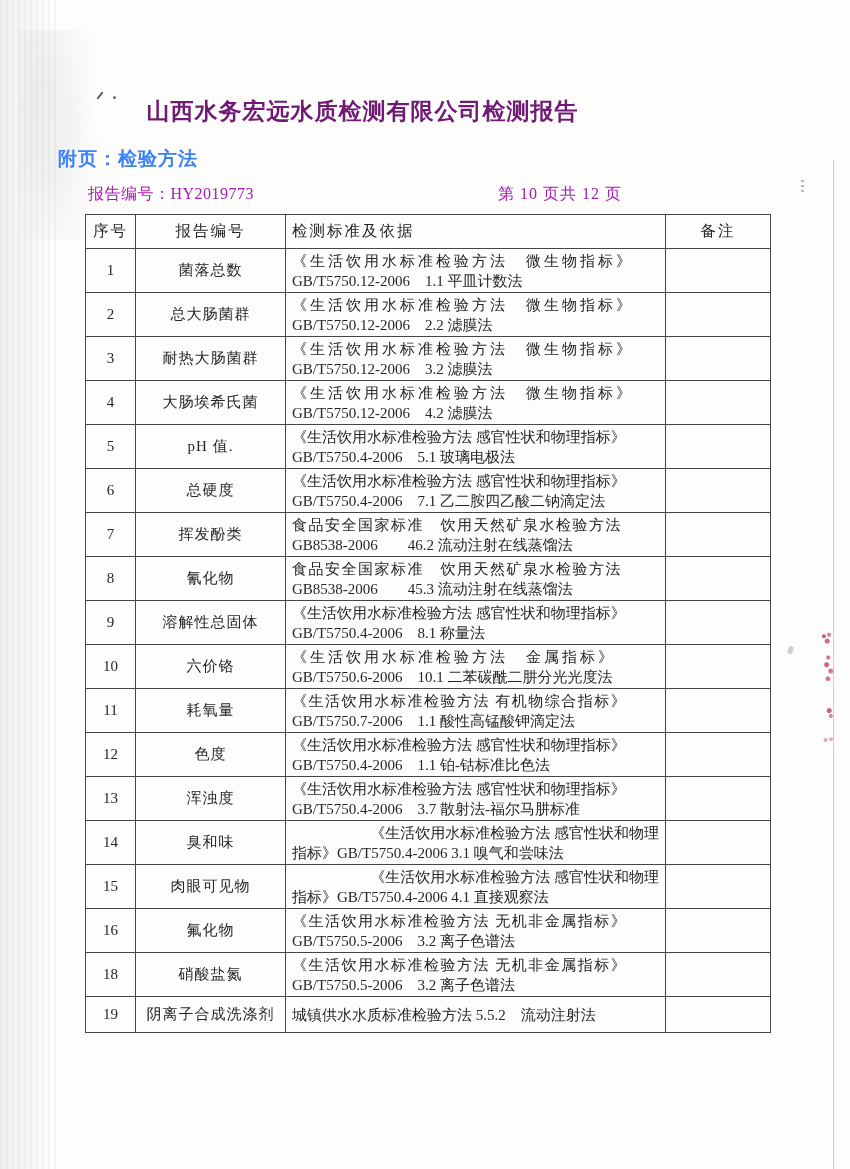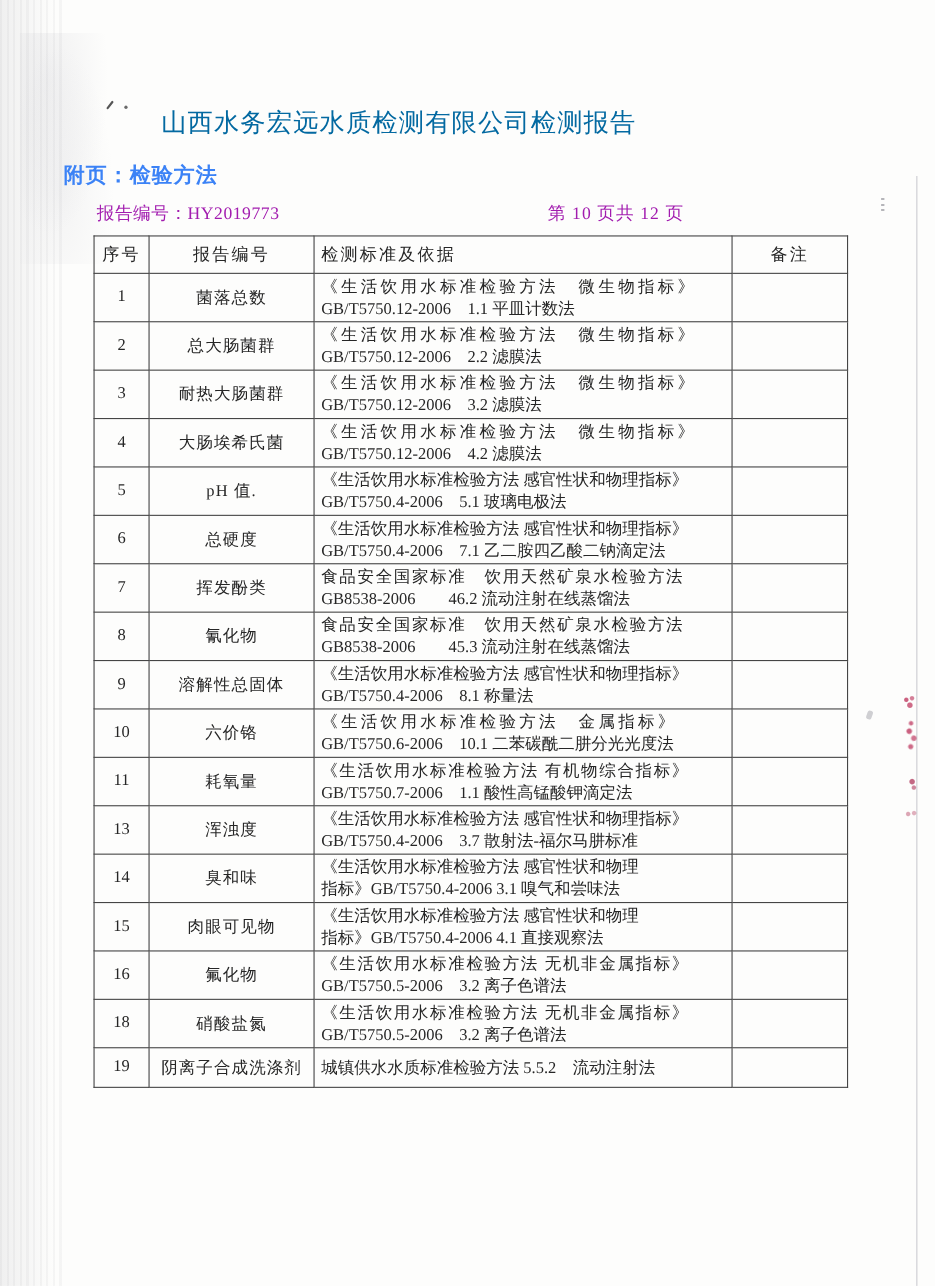--- a/index.html
+++ b/index.html
@@ -22,21 +22,21 @@
     background:radial-gradient(ellipse at 30% 20%, rgba(130,130,145,0.10), rgba(0,0,0,0) 60%),
                radial-gradient(ellipse at 40% 70%, rgba(130,130,145,0.08), rgba(0,0,0,0) 65%);
     pointer-events:none;
   }
   .page-edge-line{
     position:absolute;left:833px;top:160px;width:1px;height:1009px;
     background:rgba(145,145,158,0.45);
   }
   .doc-title{
     position:absolute;left:0;top:96px;width:725px;
-    text-align:center;font-size:23px;font-weight:normal;letter-spacing:1px;color:#0369a1;
+    text-align:center;font-size:23px;font-weight:bold;letter-spacing:1px;color:#701a75;
   }
   .section-label{
     position:absolute;left:58px;top:146px;
     font-size:19px;font-weight:bold;letter-spacing:1px;color:#3b82f6;
   }
   .meta-row{position:absolute;left:0;top:184px;width:726px;height:22px;font-size:16px;color:#a21caf;}
   .report-no{position:absolute;left:88px;top:0;letter-spacing:0.5px;}
   .page-indicator{position:absolute;right:104px;top:0;letter-spacing:1px;}
 
   table.methods{
@@ -59,21 +59,21 @@
   table.methods tbody tr{height:44px;}
   table.methods tbody tr.single{height:36px;}
   th.h-no, th.h-item, th.h-remark{text-align:center;letter-spacing:2px;font-size:15.5px;}
   th.h-std{text-align:left;letter-spacing:2px;font-size:15.5px;padding-left:9px;}
   td.no-cell{text-align:center;}
   td.item-cell{text-align:center;letter-spacing:1px;}
   td.std-cell{padding-left:8px;padding-right:4px;}
   td.std-cell .ln{line-height:20px;white-space:nowrap;}
   td.std-cell .ln.sp-wide{letter-spacing:3px;}
   td.std-cell .ln.sp-mid{letter-spacing:1.5px;}
-  td.std-cell .ln.center{text-align:left;white-space:normal;}
+  td.std-cell .ln.center{text-align:right;white-space:normal;}
   td.remark-cell{}
 
   
   .tick-mark{
     position:absolute;left:99px;top:91px;width:2px;height:9px;
     background:#565656;transform:rotate(38deg);border-radius:1px;
   }
   .speck{position:absolute;left:113px;top:96px;width:3px;height:3px;background:#6a6a6a;border-radius:50%;}
   .gray-smudge-1{position:absolute;left:801px;top:180px;width:3px;height:12px;
     background:repeating-linear-gradient(180deg, rgba(110,110,120,0.5) 0 2px, rgba(0,0,0,0) 2px 5px);}
@@ -237,20 +237,29 @@
   <tr>
     <td class="no-cell">11</td>
     <td class="item-cell">耗氧量</td>
     <td class="std-cell">
       <div class="ln ln1 sp-mid">《生活饮用水标准检验方法 有机物综合指标》</div>
       <div class="ln ln2">GB/T5750.7-2006　1.1 酸性高锰酸钾滴定法</div>
     </td>
     <td class="remark-cell"></td>
   </tr>
 
+  <tr>
+    <td class="no-cell">12</td>
+    <td class="item-cell">色度</td>
+    <td class="std-cell">
+      <div class="ln ln1">《生活饮用水标准检验方法 感官性状和物理指标》</div>
+      <div class="ln ln2">GB/T5750.4-2006　1.1 铂-钴标准比色法</div>
+    </td>
+    <td class="remark-cell"></td>
+  </tr>
 
   <tr>
     <td class="no-cell">13</td>
     <td class="item-cell">浑浊度</td>
     <td class="std-cell">
       <div class="ln ln1">《生活饮用水标准检验方法 感官性状和物理指标》</div>
       <div class="ln ln2">GB/T5750.4-2006　3.7 散射法-福尔马肼标准</div>
     </td>
     <td class="remark-cell"></td>
   </tr>

